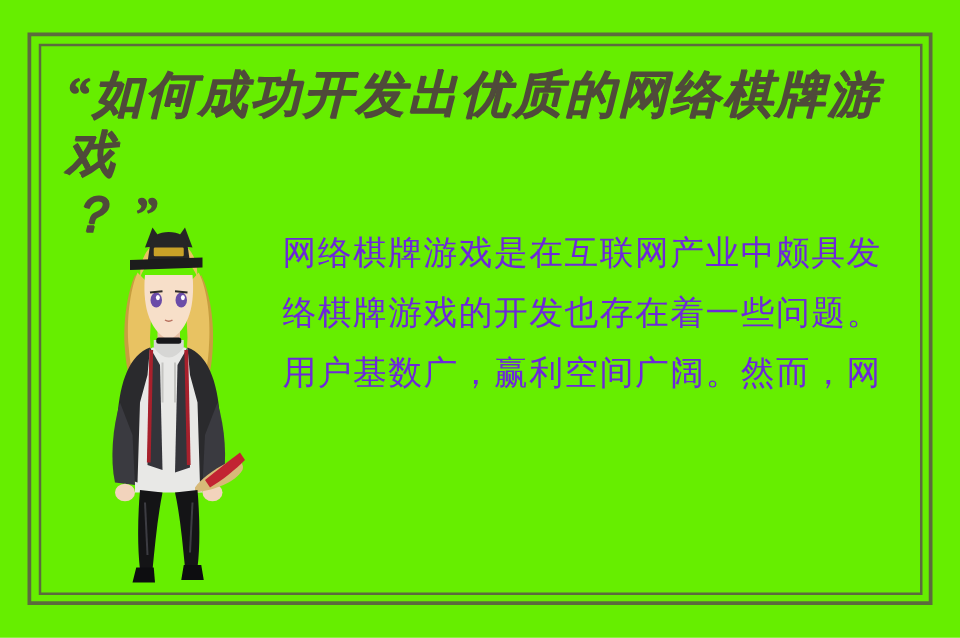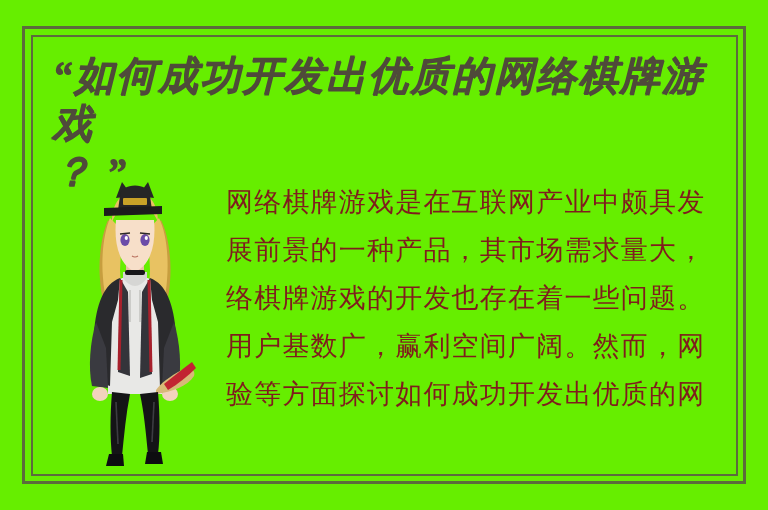--- a/index.html
+++ b/index.html
@@ -69,21 +69,21 @@
   .body-block {
     position: absolute;
     left: 226px;
     top: 178px;
     width: 512px;
   }
   .body-line {
     font-family: "Liberation Serif", serif;
     font-size: 27px;
     line-height: 48px;
-    color: #7f1d1d;
+    color: #6d28d9;
     letter-spacing: 1.2px;
     white-space: nowrap;
   }
 
   
   .figure {
     position: absolute;
     left: 60px;
     top: 172px;
     width: 150px;
@@ -99,24 +99,22 @@
   <div class="frame-outer"></div>
   <div class="frame-inner"></div>
 
   <div class="title-block">
     <div class="title-text">“如何成功开发出优质的网络棋牌游戏</div>
     <div class="title-text">？ ”</div>
   </div>
 
   <div class="body-block">
     <div class="body-line">网络棋牌游戏是在互联网产业中颇具发</div>
-    <div class="body-line">展前景的一种产品，其市场需求量大，</div>
     <div class="body-line">络棋牌游戏的开发也存在着一些问题。</div>
     <div class="body-line">用户基数广，赢利空间广阔。然而，网</div>
-    <div class="body-line">验等方面探讨如何成功开发出优质的网</div>
   </div>
 
   <div class="figure">
     <svg viewBox="0 0 150 300" xmlns="http://www.w3.org/2000/svg">
 
       <path d="M48 48 C42 62 38 86 40 108 C41 124 45 138 50 146 L60 140 L58 100 L60 60 Z" fill="#C79E3F"></path>
       <path d="M101 48 C108 62 112 86 110 110 C109 126 105 140 99 148 L89 141 L91 100 L89 60 Z" fill="#C79E3F"></path>
       <path d="M50 46 C44 60 41 84 43 106 C44 122 48 136 53 144 L62 138 L60 98 L62 58 Z" fill="#E8C262"></path>
       <path d="M99 46 C106 60 109 84 107 108 C106 124 102 138 97 146 L88 140 L90 98 L88 58 Z" fill="#E8C262"></path>
 

